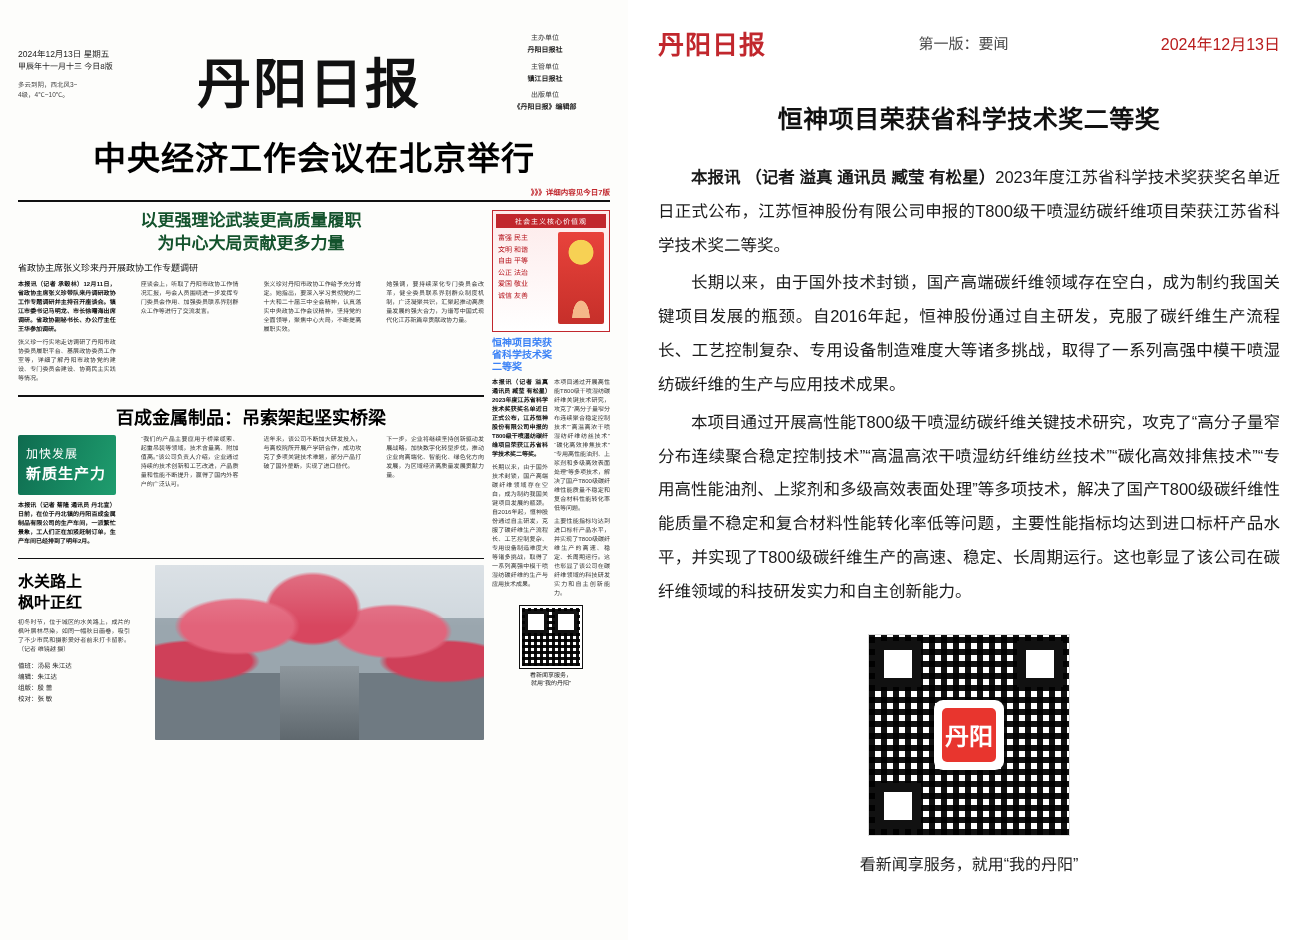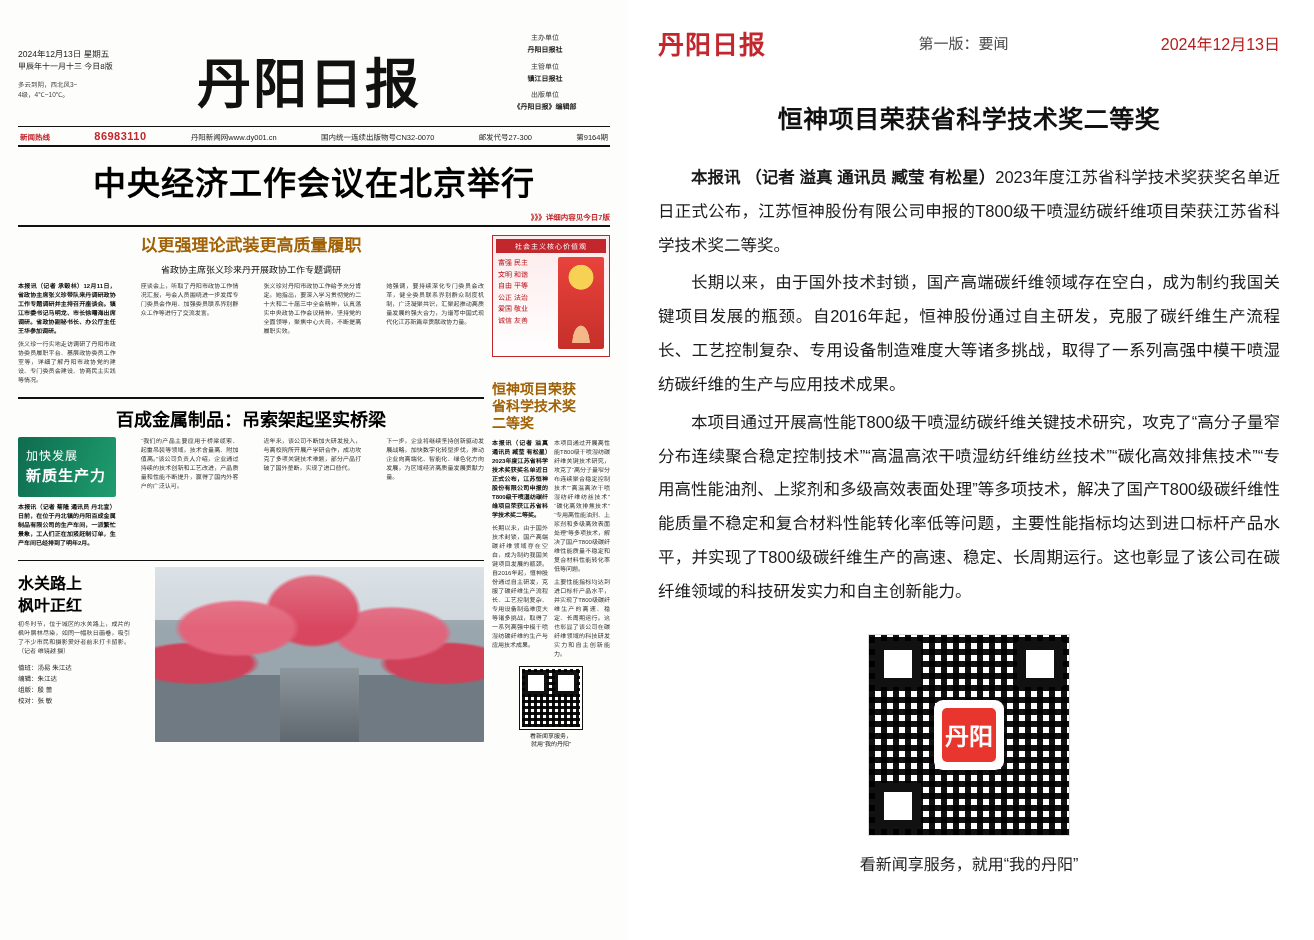--- a/index.html
+++ b/index.html
@@ -92,24 +92,24 @@
   .cols { display: flex; gap: 8px; margin-top: 8px; }
   .col-main { flex: 1 1 auto; }
   .col-side { width: 118px; flex: 0 0 118px; }
 
   .story-title {
     text-align: center;
     font-family: "Liberation Serif", serif;
     font-weight: bold;
     font-size: 17px;
     line-height: 1.35;
-    color: #a16207;
+    color: #14532d;
   }
   .story-sub {
-    text-align: center; font-size: 9px; margin: 5px 0 6px; color:#111;
+    text-align: left; font-size: 9px; margin: 5px 0 6px; color:#111;
   }
 
   .body-cols {
     display: flex; gap: 25px;
     font-size: 6px; line-height: 1.5; color: #333; text-align: justify;
   }
   .body-cols p { margin: 0 0 4px 0; }
   .body-cols .c { flex: 1; }
   .lead { font-weight: bold; color: #111; }
 
@@ -142,21 +142,21 @@
     position: relative;
   }
   .promo-art:after{
     content:""; position:absolute; left:8px; right:8px; bottom:6px; height:30px;
     background: radial-gradient(ellipse at 50% 100%, #ffd9a0 0 40%, transparent 42%);
     opacity:.8;
   }
 
   .side-title {
     font-family: "Liberation Serif", serif; font-weight: bold;
-    font-size: 14px; line-height: 1.3; margin: 24px 0 5px; color:#a16207;
+    font-size: 10px; line-height: 1.3; margin: 4px 0 5px; color:#3b82f6;
   }
   .side-body { font-size: 6px; line-height: 1.5; color:#333; text-align: justify; }
   .side-body p { margin: 0 0 4px; }
   .two { column-count: 2; column-gap: 6px; }
 
   
   .green-banner {
     width: 100%; height: 60px; border-radius: 2px;
     background: linear-gradient(110deg,#0f6b4f 0%, #14805c 40%, #1f9d6e 100%);
     color: #fff; display: flex; flex-direction: column; justify-content: center;
@@ -291,36 +291,29 @@
           <div class="lbl">主管单位</div>
           <div class="val">镇江日报社</div>
         </div>
         <div class="blk">
           <div class="lbl">出版单位</div>
           <div class="val">《丹阳日报》编辑部</div>
         </div>
       </div>
     </div>
 
-    <div class="infobar">
-      <span class="hot">新闻热线</span>
-      <span class="hotnum">86983110</span>
-      <span>丹阳新闻网www.dy001.cn</span>
-      <span>国内统一连续出版物号CN32-0070</span>
-      <span>邮发代号27-300</span>
-      <span>第9164期</span>
-    </div>
 
     <div class="headline">中央经济工作会议在北京举行</div>
     <div class="jump">》》》详细内容见今日7版</div>
 
     <div class="cols">
 
       <div class="col-main">
         <div class="story-title">以更强理论武装更高质量履职</div>
+        <div class="story-title">为中心大局贡献更多力量</div>
         <div class="story-sub">省政协主席张义珍来丹开展政协工作专题调研</div>
 
         <div class="body-cols">
           <div class="c">
             <p class="lead">本报讯（记者 承毂林）12月11日，省政协主席张义珍带队来丹调研政协工作专题调研并主持召开座谈会。镇江市委书记马明龙、市长徐曙海出席调研。省政协副秘书长、办公厅主任王华参加调研。</p>
             <p>张义珍一行实地走访调研了丹阳市政协委员履职平台、基层政协委员工作室等，详细了解丹阳市政协党的建设、专门委员会建设、协商民主实践等情况。</p>
           </div>
           <div class="c">
             <p>座谈会上，听取了丹阳市政协工作情况汇报，与会人员围绕进一步发挥专门委员会作用、加强委员联系界别群众工作等进行了交流发言。</p>
           </div>

